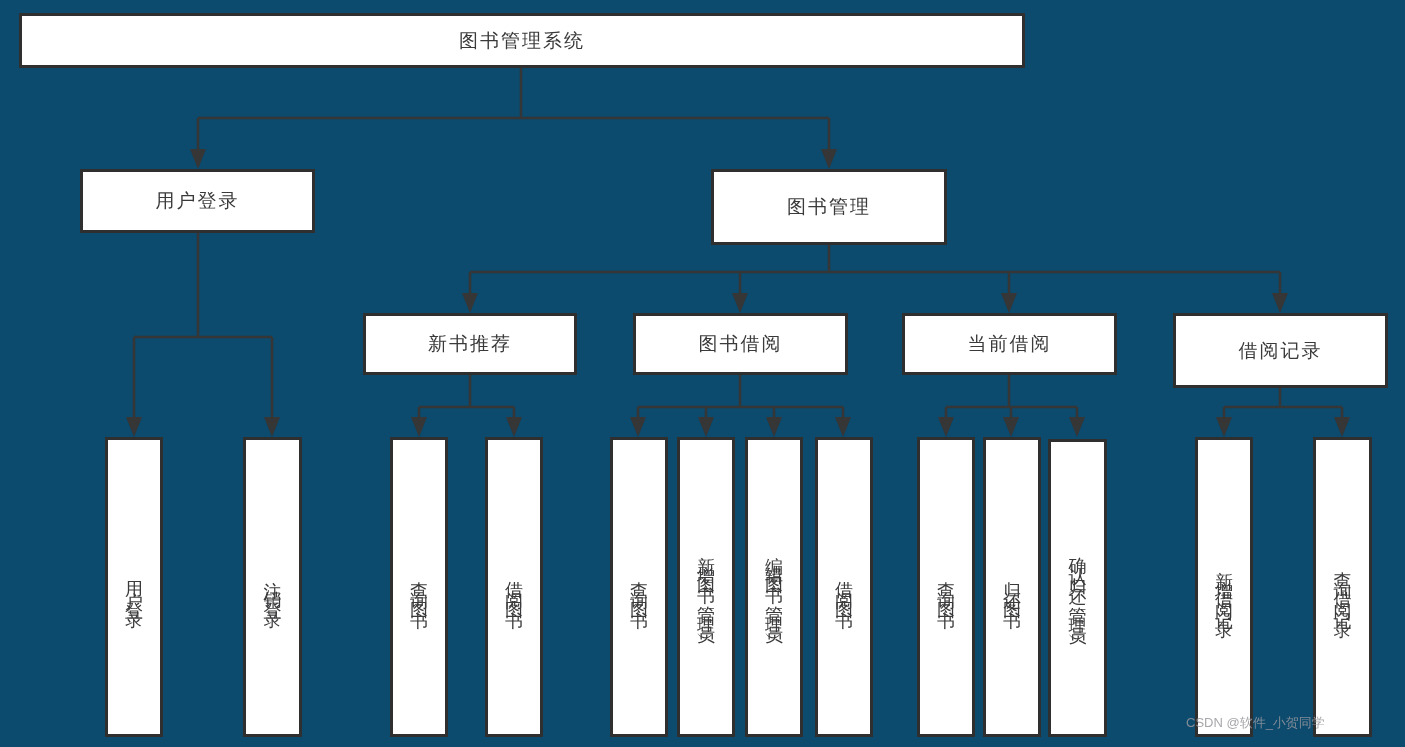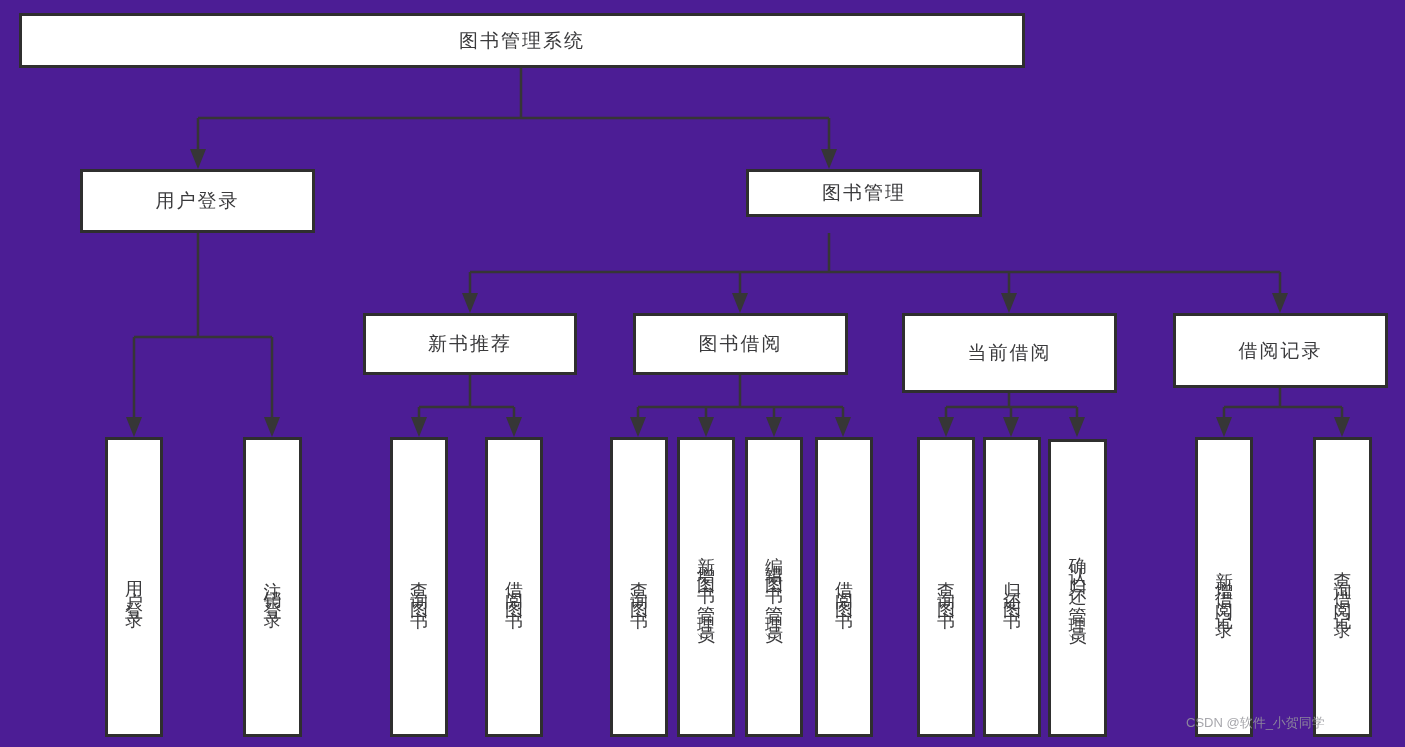--- a/index.html
+++ b/index.html
@@ -1,20 +1,20 @@
 <!DOCTYPE html>
 <html><head>
 <meta charset="utf-8">
 <style>
   html, body { margin: 0; padding: 0; background: #ffffff; }
   .canvas {
     position: relative;
     width: 1405px;
     height: 747px;
-    background: #4c1d95;
+    background: #0c4a6e;
     font-family: "Liberation Sans", sans-serif;
     overflow: hidden;
   }
   .connectors {
     position: absolute;
     left: 0; top: 0;
     width: 1405px; height: 747px;
   }
   .box {
     position: absolute;
@@ -74,31 +74,31 @@
              M1216 417 L1232 417 L1224 437 Z  M1334 417 L1350 417 L1342 437 Z" fill="#363636" stroke="none"></path>
   </svg>
 
   <div class="box" style="left:19px; top:13px; width:1006px; height:55px;">
     <span class="h-label">图书管理系统</span>
   </div>
 
   <div class="box" style="left:80px; top:169px; width:235px; height:64px;">
     <span class="h-label">用户登录</span>
   </div>
-  <div class="box" style="left:711px; top:169px; width:236px; height:48px;margin-left:35px;">
+  <div class="box" style="left:711px; top:169px; width:236px; height:76px;">
     <span class="h-label">图书管理</span>
   </div>
 
   <div class="box" style="left:633px; top:313px; width:215px; height:62px;">
     <span class="h-label">图书借阅</span>
   </div>
   <div class="box" style="left:363px; top:313px; width:214px; height:62px;">
     <span class="h-label">新书推荐</span>
   </div>
-  <div class="box" style="left:902px; top:313px; width:215px; height:80px;align-items:center;">
+  <div class="box" style="left:902px; top:313px; width:215px; height:62px;align-items:center;">
     <span class="h-label">当前借阅</span>
   </div>
   <div class="box" style="left:1173px; top:313px; width:215px; height:75px;">
     <span class="h-label">借阅记录</span>
   </div>
 
   <div class="box" style="left:105px; top:437px; width:58px; height:300px;">
     <span class="v-label">用户登录</span>
   </div>
   <div class="box" style="left:243px; top:437px; width:59px; height:300px;">

